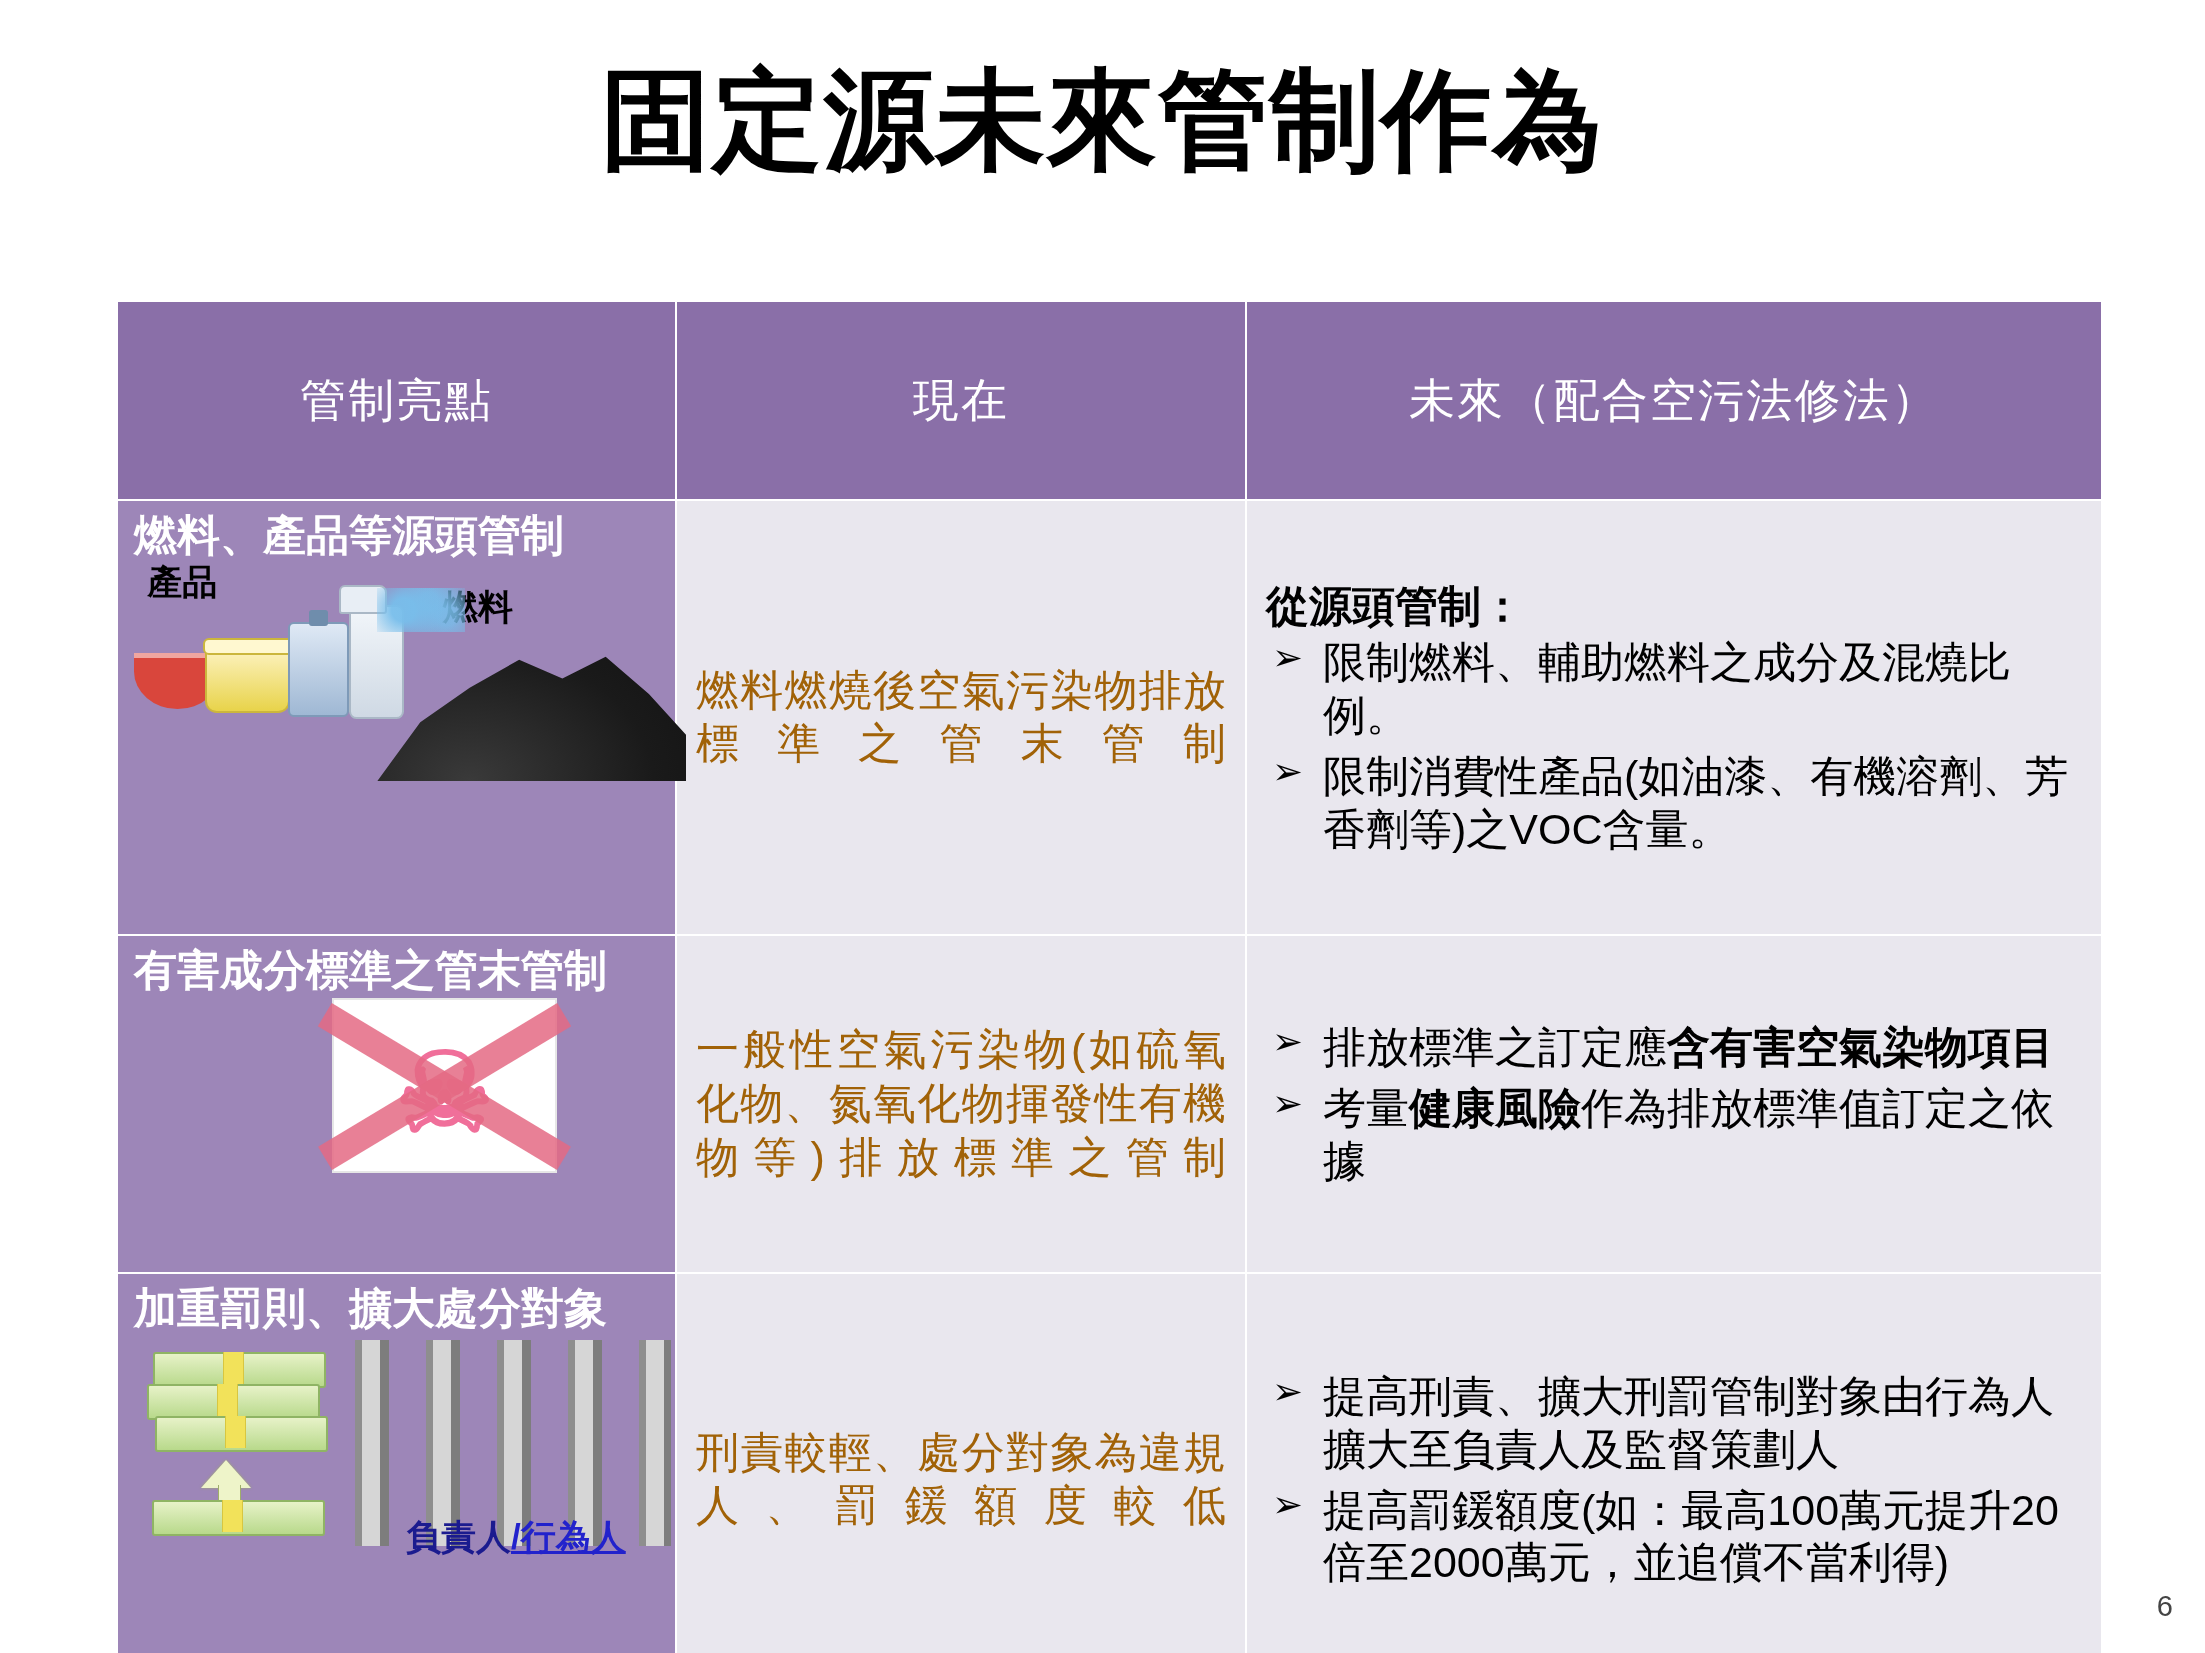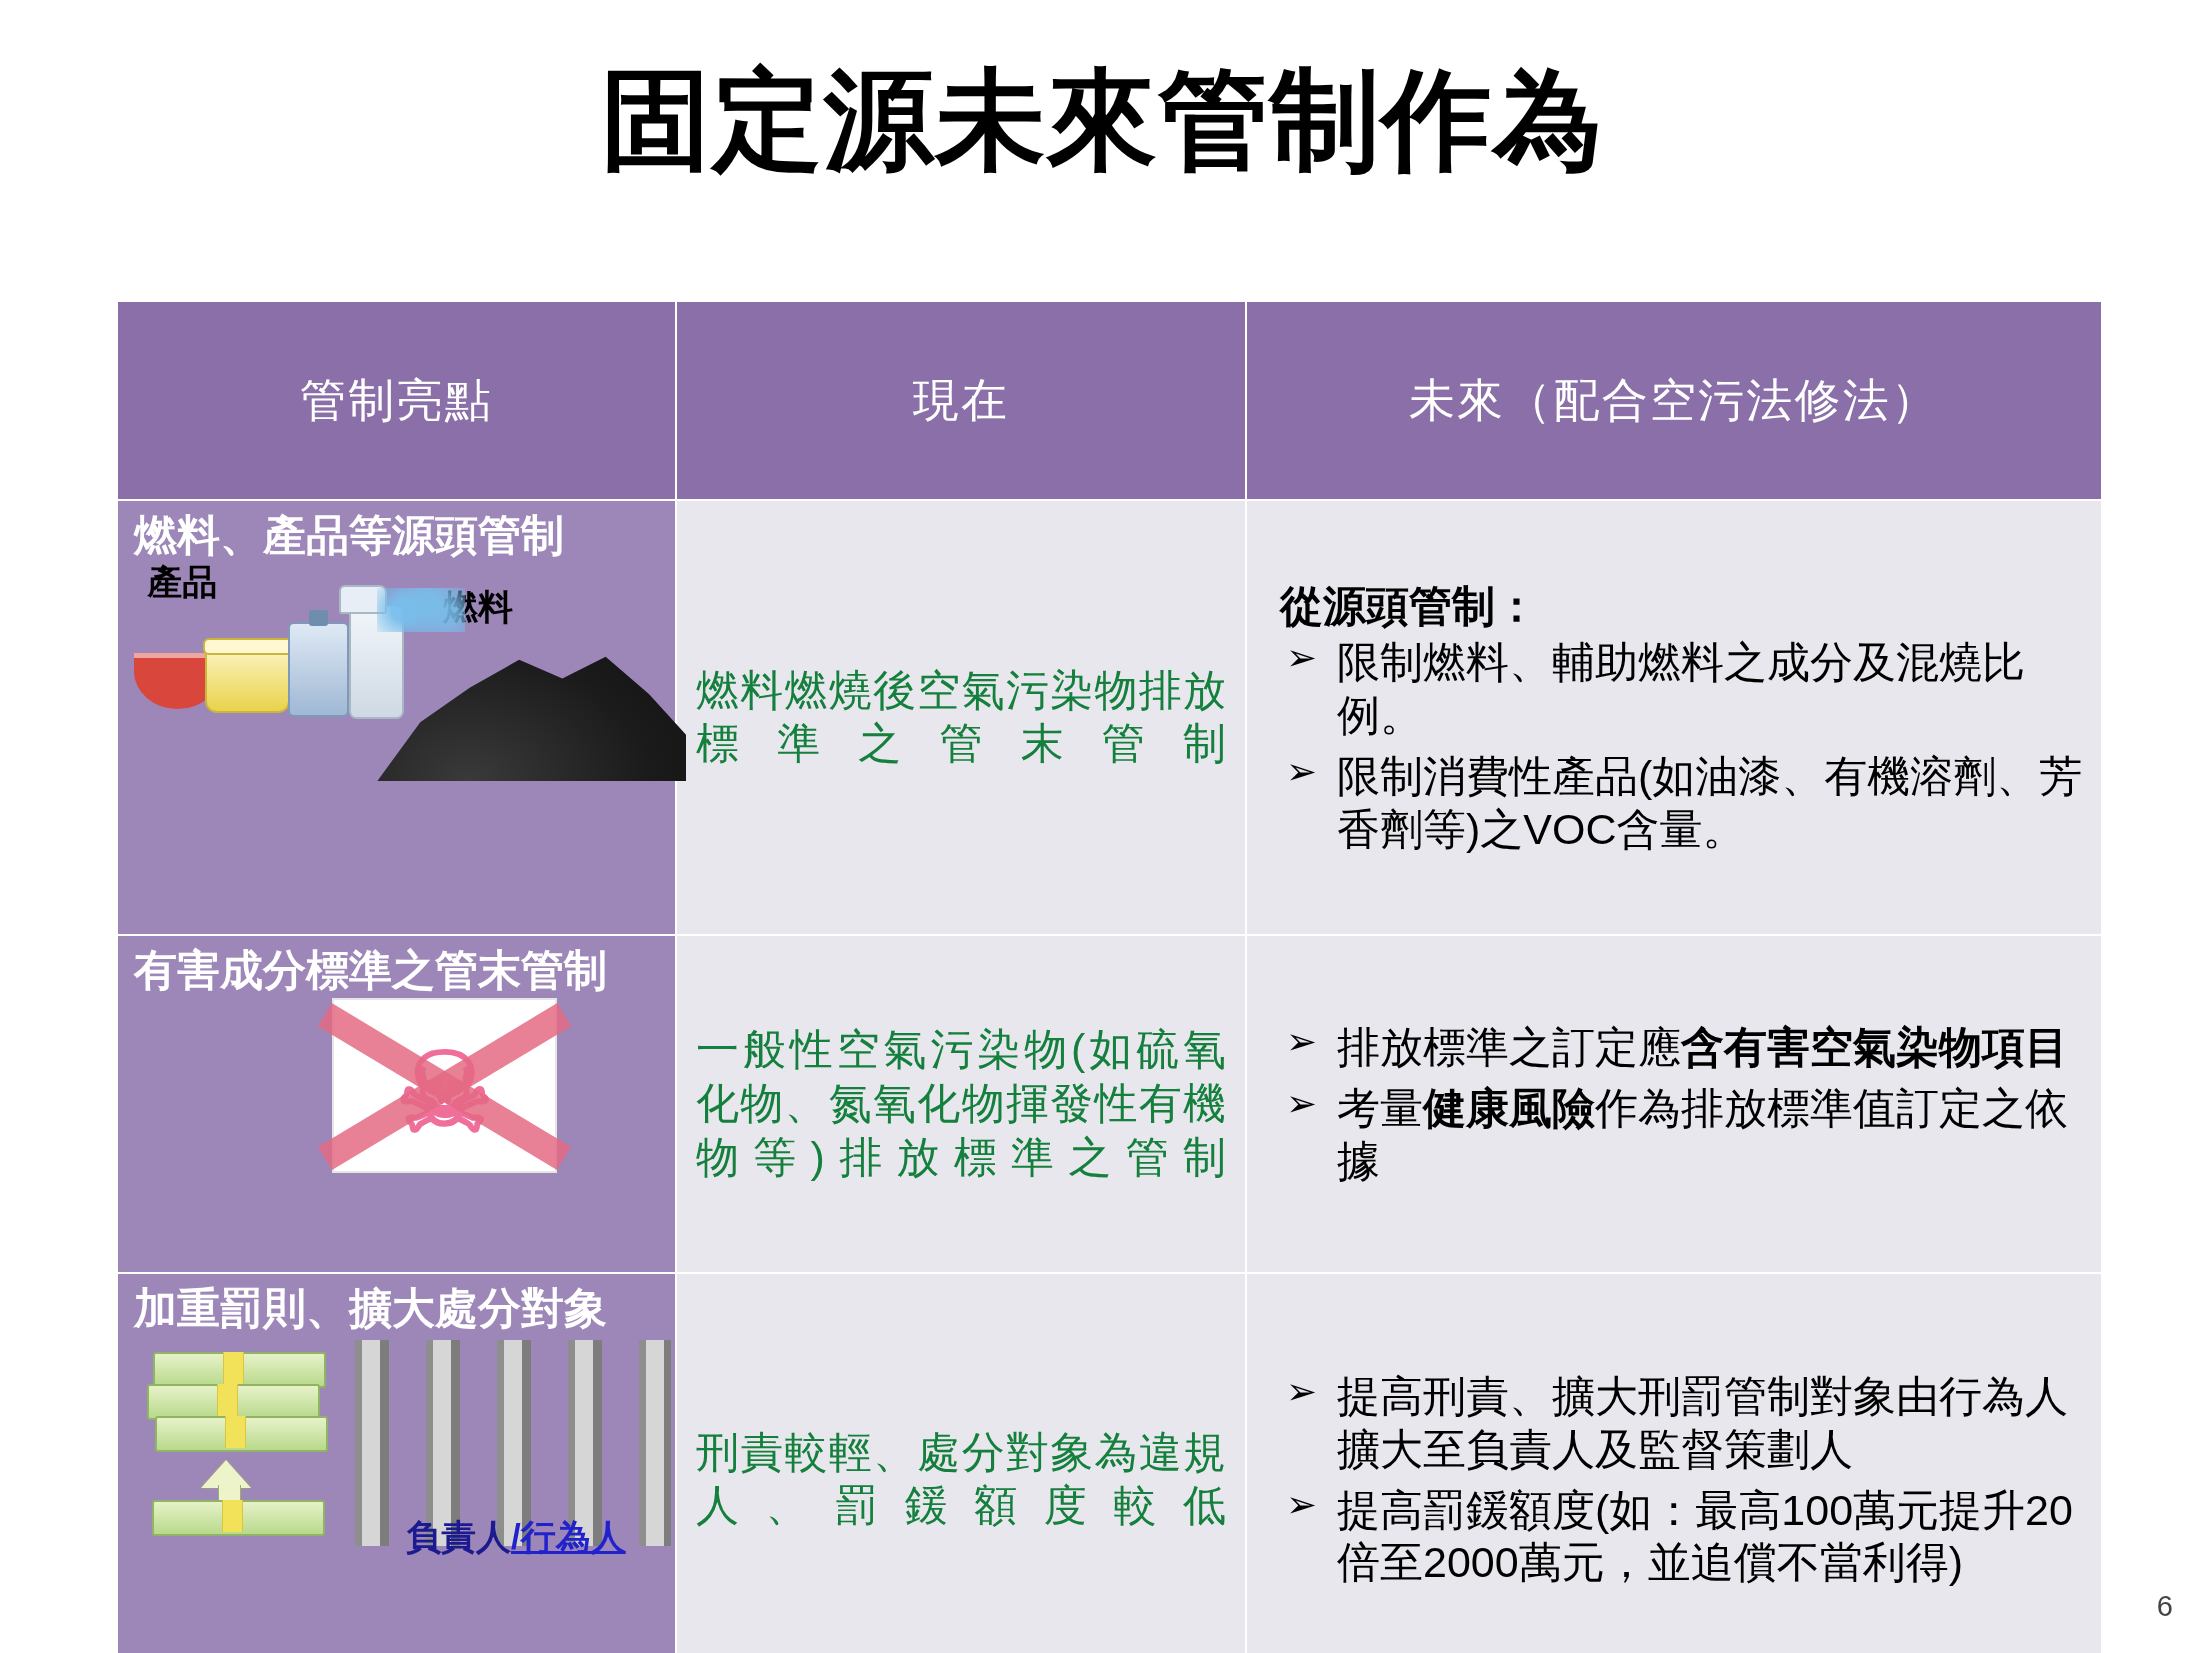--- a/index.html
+++ b/index.html
@@ -63,36 +63,36 @@
   td.col1 {
     background: #9d86b8;
     color: #ffffff;
     font-size: 43px;
     line-height: 1.12;
     font-weight: bold;
     position: relative;
   }
   td.col2 {
     background: #e9e7ee;
-    color: #15803d;
+    color: #a16207;
     font-size: 43px;
     line-height: 1.25;
     vertical-align: middle;
     text-align: justify;
     text-align-last: justify;
     padding-left: 19px;
     padding-right: 19px;
   }
   td.col3 {
     background: #e9e7ee;
     color: #000000;
     font-size: 43px;
     line-height: 1.22;
     vertical-align: middle;
-    padding-left: 33px;
+    padding-left: 19px;
     padding-right: 14.7px;
   }
   .row1 td.col1 { height: 412px; }
   .row2 td.col1 { height: 316px; margin-top: 39px; }
   .row3 td.col1 { height: 390px; }
 
   .lead {
     font-weight: bold;
     display: block;
     margin-bottom: 4.4px;

